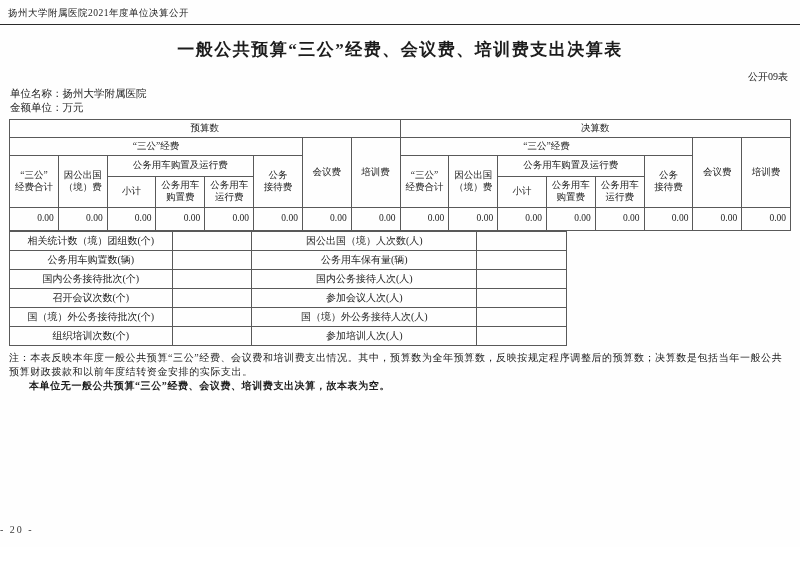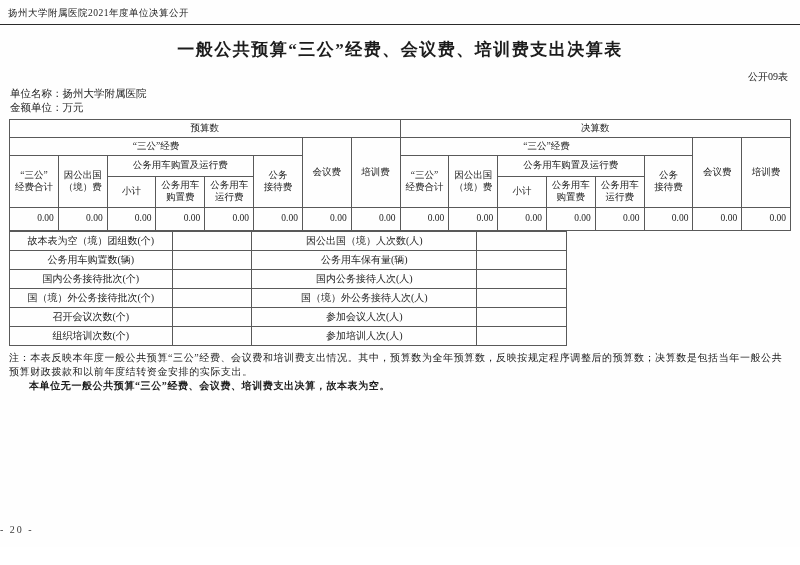--- a/index.html
+++ b/index.html
@@ -161,47 +161,47 @@
 
   <table class="stats-table">
     <colgroup>
       <col style="width:29.2%">
         <col style="width:14.3%">
         <col style="width:40.4%">
         <col style="width:16.1%">
     </colgroup>
     <tbody>
     <tr>
-      <td>故本表为空（境）团组数(个)</td>
+      <td>相关统计数（境）团组数(个)</td>
       <td></td>
       <td>因公出国（境）人次数(人)</td>
       <td></td>
     </tr>
     <tr>
       <td>公务用车购置数(辆)</td>
       <td></td>
       <td>公务用车保有量(辆)</td>
       <td></td>
     </tr>
     <tr>
       <td>国内公务接待批次(个)</td>
       <td></td>
       <td>国内公务接待人次(人)</td>
       <td></td>
     </tr>
     <tr>
+      <td>召开会议次数(个)</td>
+      <td></td>
+      <td>参加会议人次(人)</td>
+      <td></td>
+    </tr>
+    <tr>
       <td>国（境）外公务接待批次(个)</td>
       <td></td>
       <td>国（境）外公务接待人次(人)</td>
-      <td></td>
-    </tr>
-    <tr>
-      <td>召开会议次数(个)</td>
-      <td></td>
-      <td>参加会议人次(人)</td>
       <td></td>
     </tr>
     <tr>
       <td>组织培训次数(个)</td>
       <td></td>
       <td>参加培训人次(人)</td>
       <td></td>
     </tr>
   </tbody>
     </table>

